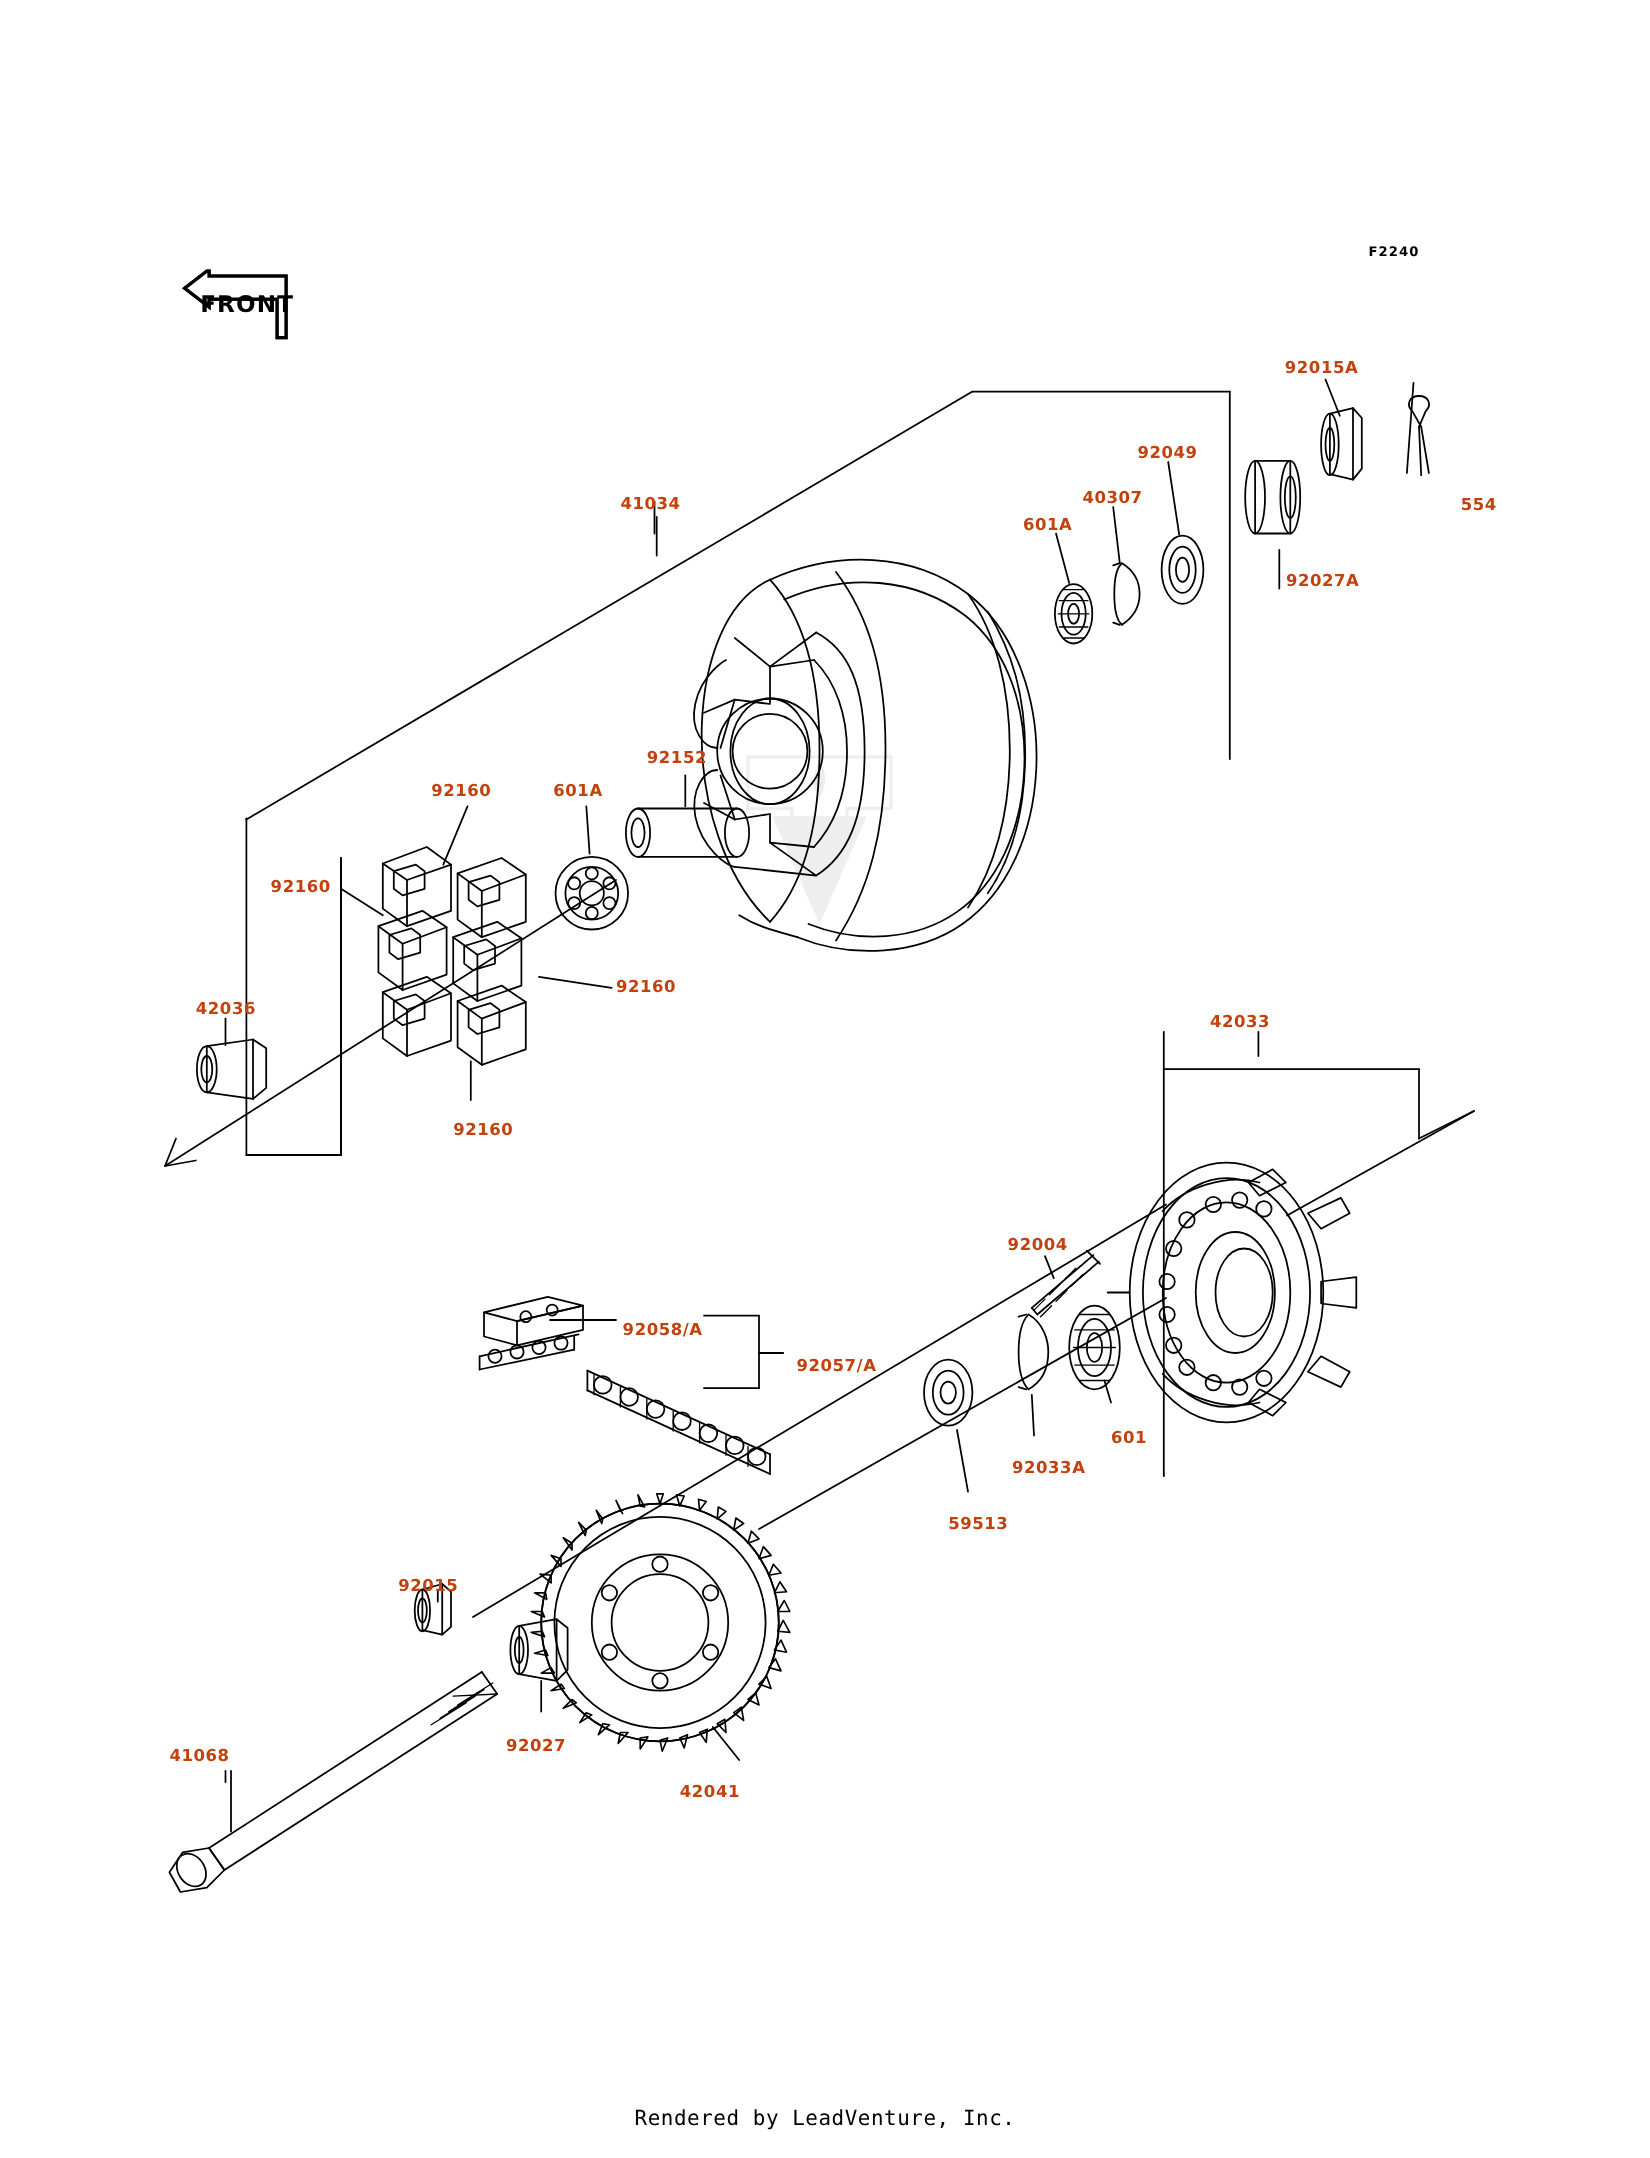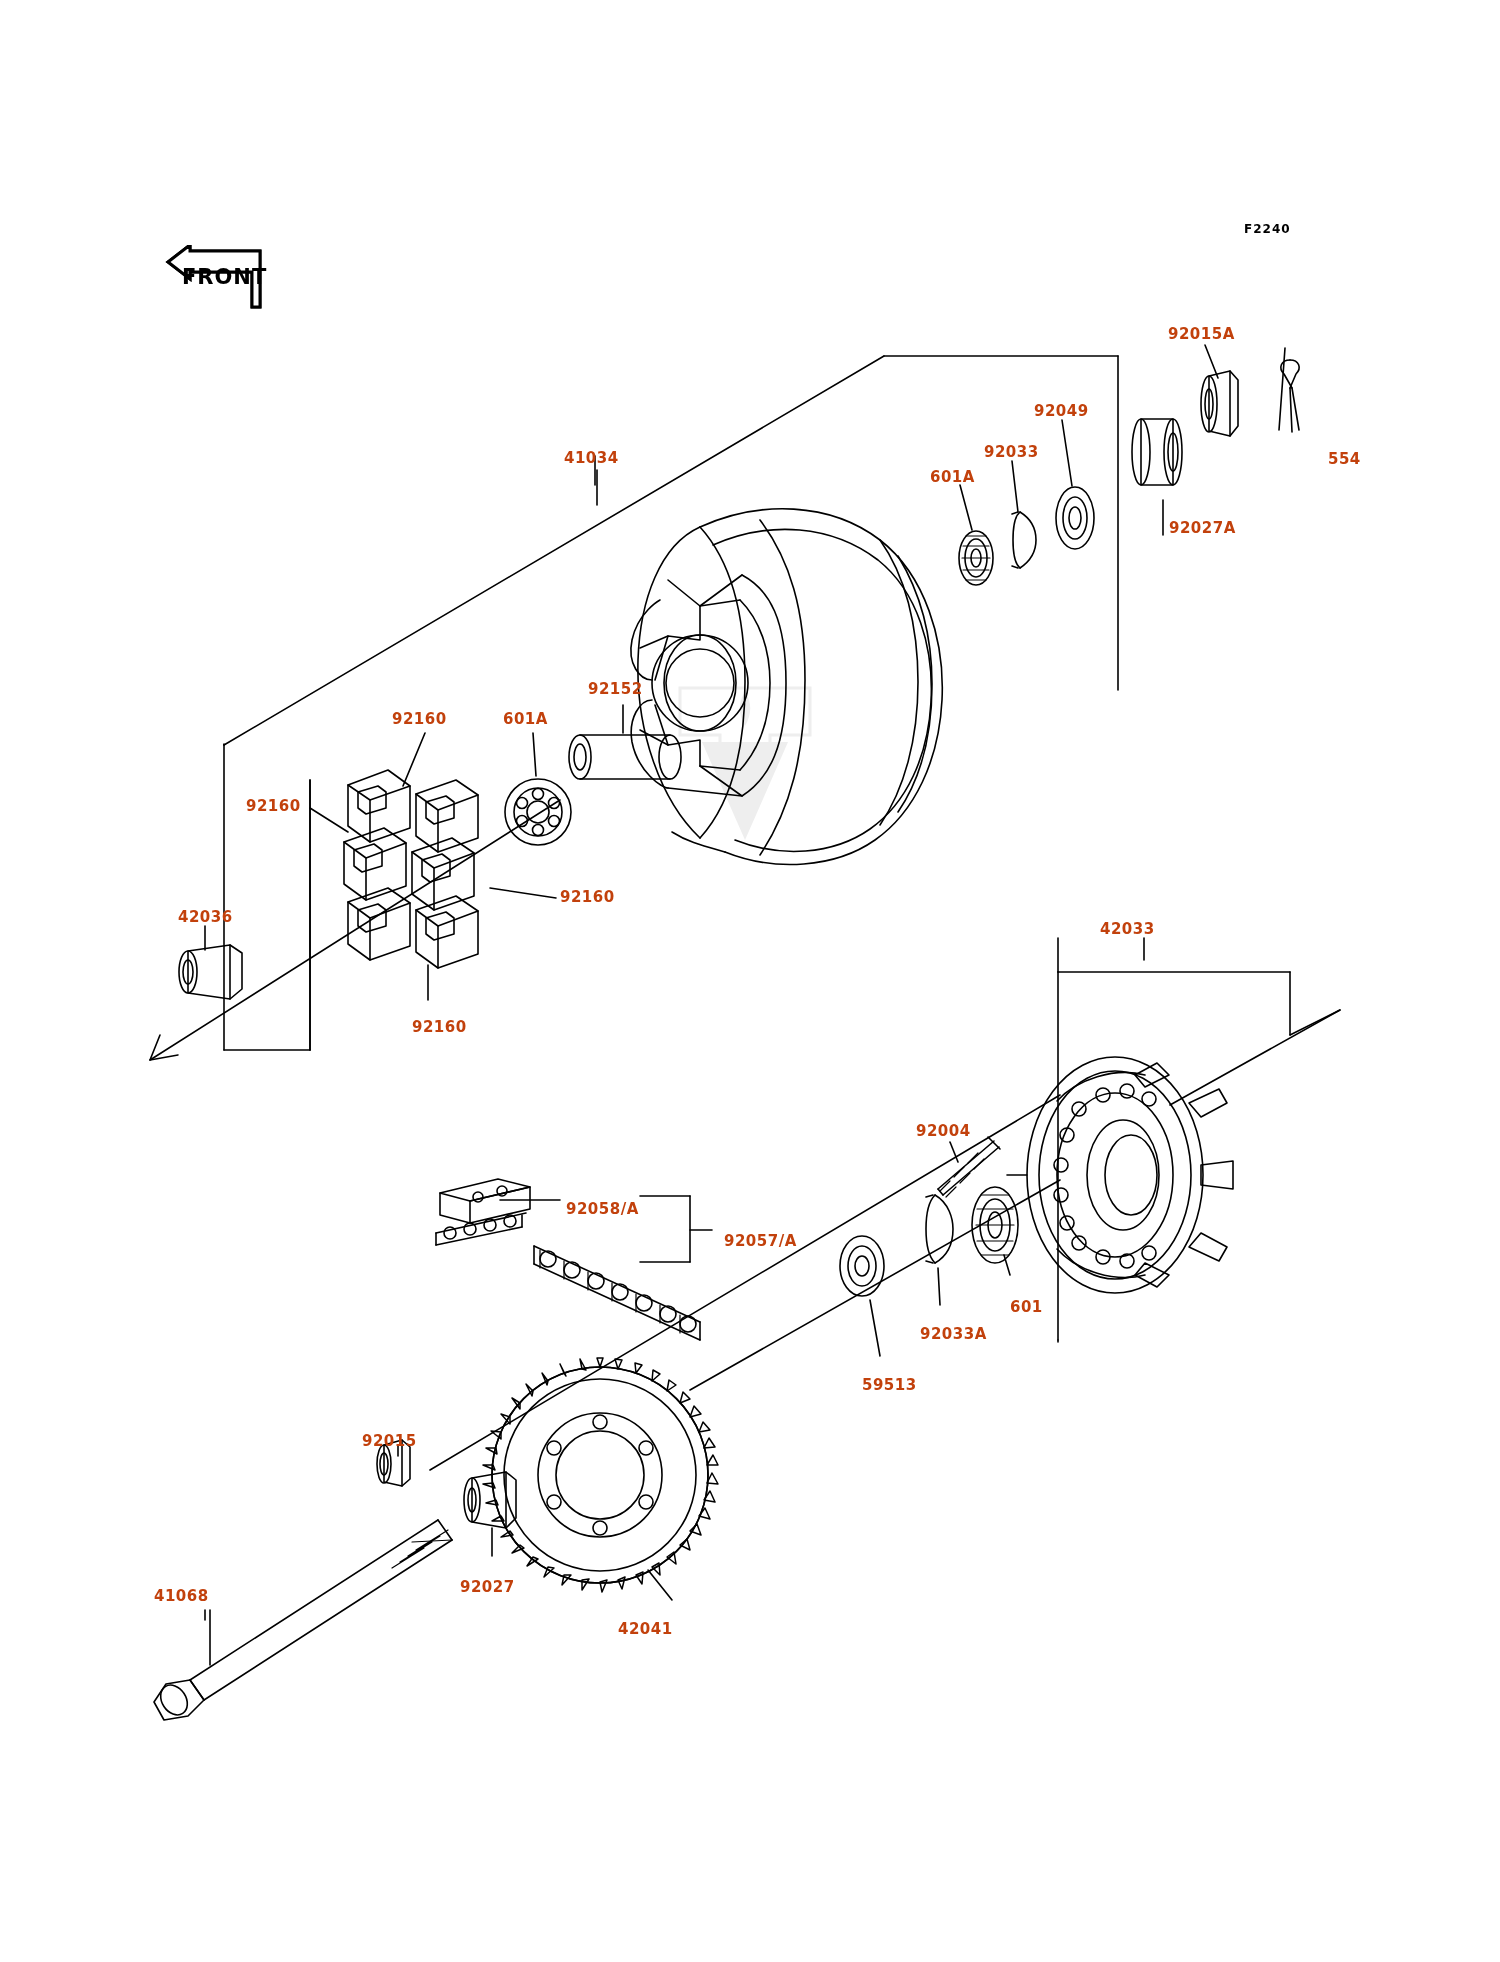--- a/index.html
+++ b/index.html
@@ -477,21 +477,21 @@
       <path d="M690 1390 L1060 1180"></path>
       <path d="M1340 1010 L1170 1105"></path>
 
     </g>
   </svg>
 
   <div class="code-id" style="left:1244px;top:222px;">F2240</div>
 
   <div class="lbl" style="left:1168px;top:325px;">92015A</div>
   <div class="lbl" style="left:1034px;top:402px;">92049</div>
-  <div class="lbl" style="left:984px;top:443px;">92033</div>
+  <div class="lbl" style="left:984px;top:443px;">40307</div>
   <div class="lbl" style="left:930px;top:468px;">601A</div>
   <div class="lbl" style="left:1328px;top:450px;">554</div>
   <div class="lbl" style="left:1130px;top:519px;margin-left:39px;">92027A</div>
   <div class="lbl" style="left:564px;top:449px;">41034</div>
   <div class="lbl" style="left:588px;top:680px;">92152</div>
   <div class="lbl" style="left:392px;top:710px;">92160</div>
   <div class="lbl" style="left:503px;top:710px;">601A</div>
   <div class="lbl" style="left:246px;top:797px;">92160</div>
   <div class="lbl" style="left:560px;top:888px;">92160</div>
   <div class="lbl" style="left:412px;top:1018px;">92160</div>
@@ -501,13 +501,14 @@
   <div class="lbl" style="left:566px;top:1200px;">92058/A</div>
   <div class="lbl" style="left:724px;top:1232px;">92057/A</div>
   <div class="lbl" style="left:1010px;top:1298px;">601</div>
   <div class="lbl" style="left:920px;top:1325px;">92033A</div>
   <div class="lbl" style="left:862px;top:1376px;">59513</div>
   <div class="lbl" style="left:362px;top:1432px;">92015</div>
   <div class="lbl" style="left:460px;top:1578px;">92027</div>
   <div class="lbl" style="left:154px;top:1587px;">41068</div>
   <div class="lbl" style="left:618px;top:1620px;">42041</div>
 
+  <div class="footer">Rendered by LeadVenture, Inc.</div>
 </div>
 
 </body></html>

